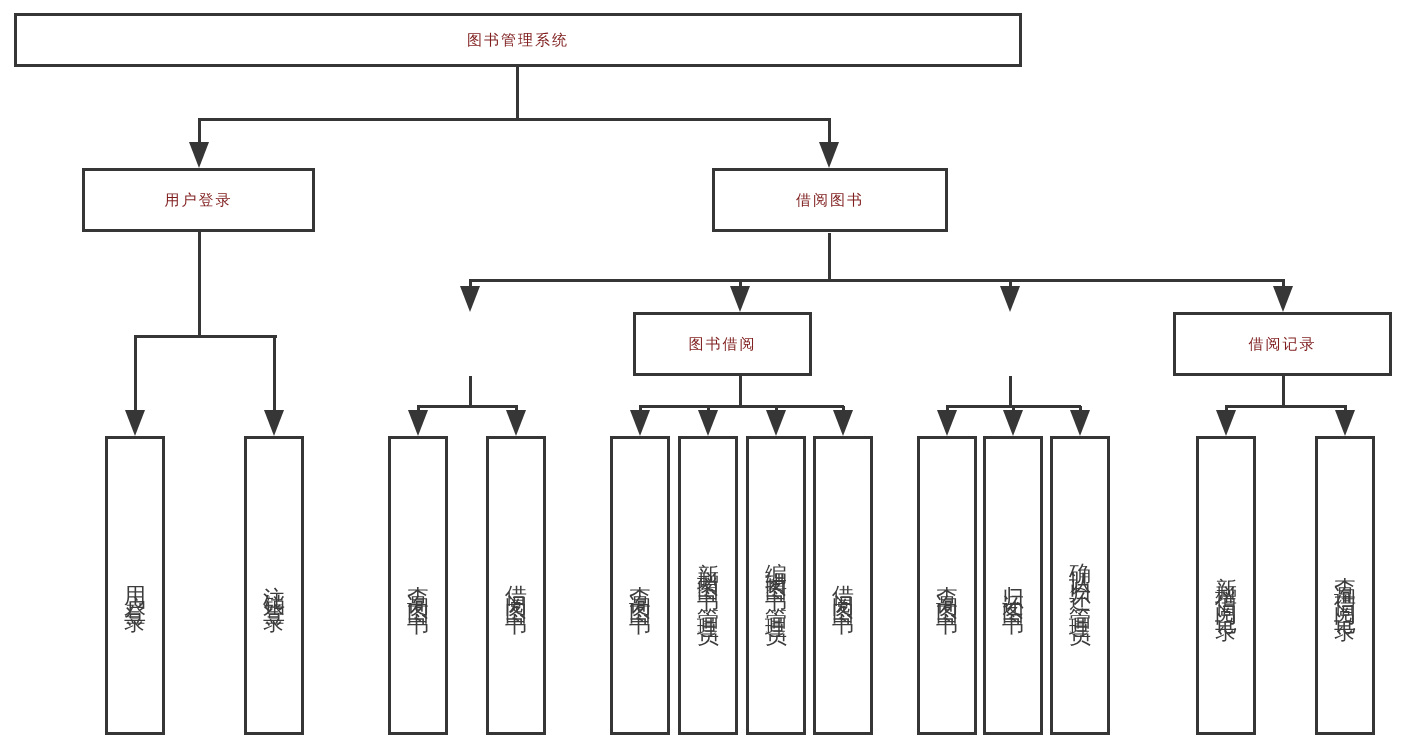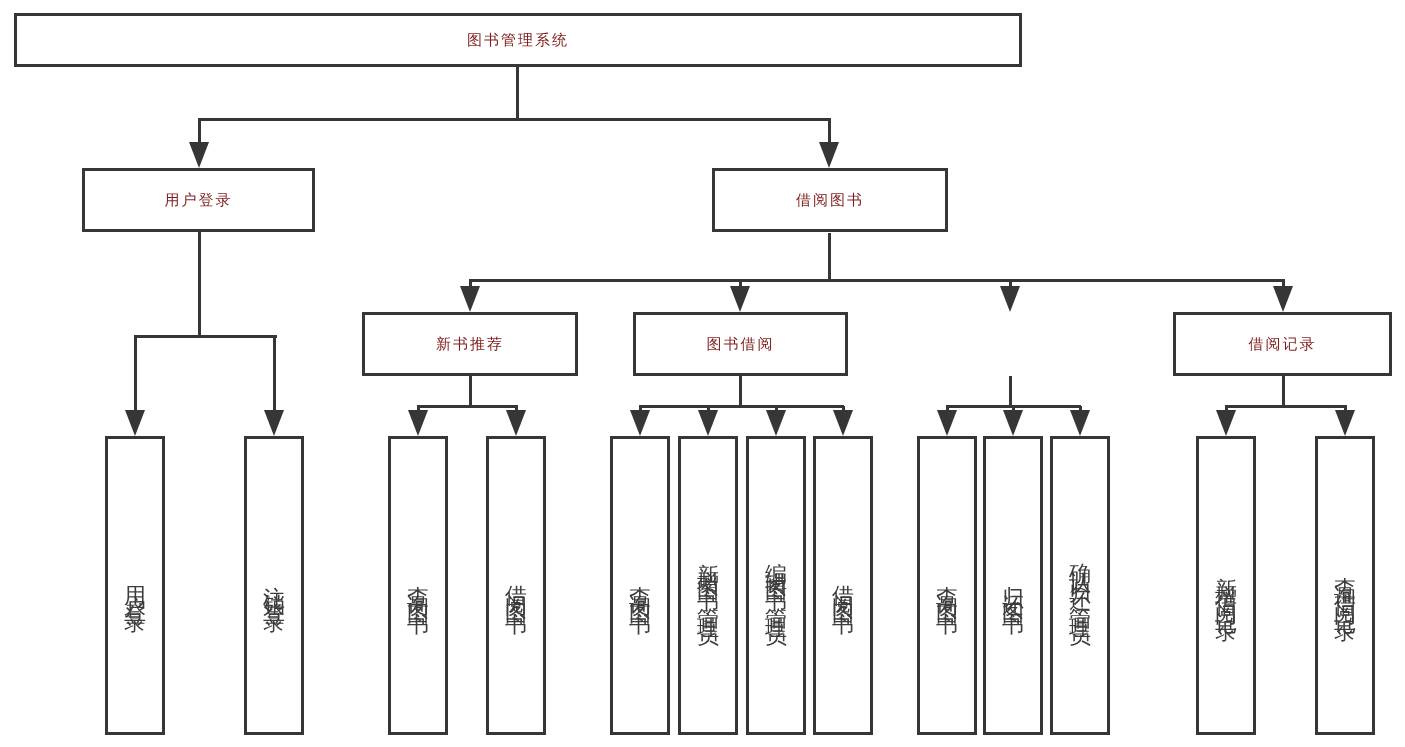--- a/index.html
+++ b/index.html
@@ -38,24 +38,21 @@
     <span class="hlabel">图书管理系统</span>
   </div>
 
   <div class="box" style="left:82px; top:168px; width:233px; height:64px;">
     <span class="hlabel">用户登录</span>
   </div>
   <div class="box" style="left:712px; top:168px; width:236px; height:64px;">
     <span class="hlabel">借阅图书</span>
   </div>
 
-  <div class="box" style="left:362px; top:312px; width:216px; height:64px;">
-    <span class="hlabel">新书推荐</span>
-  </div>
-  <div class="box" style="left:633px; top:312px; width:215px; height:64px;">
+  <div class="box" style="left:633px; top:312px; width:179px; height:64px;">
     <span class="hlabel">图书借阅</span>
   </div>
   <div class="box" style="left:1173px; top:312px; width:219px; height:64px;">
     <span class="hlabel">借阅记录</span>
   </div>
 
   <div class="box vbox" style="left:105px; top:436px; width:60px; height:299px;">
     <span class="vlabel">用户登录</span>
   </div>
   <div class="box vbox" style="left:244px; top:436px; width:60px; height:299px;">

